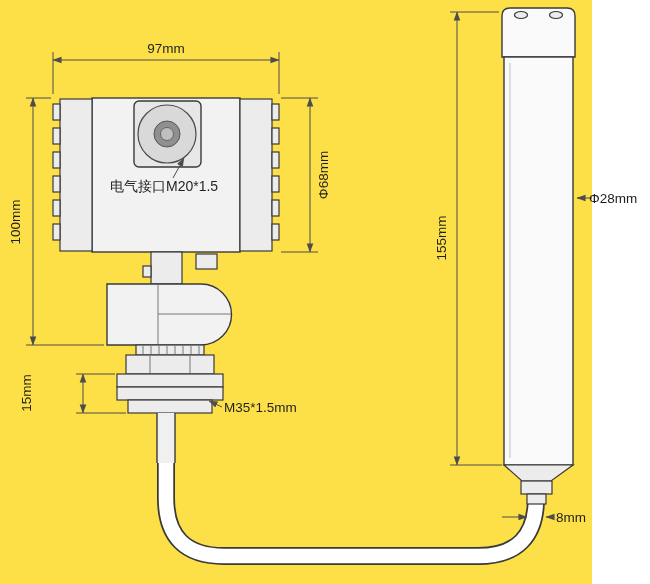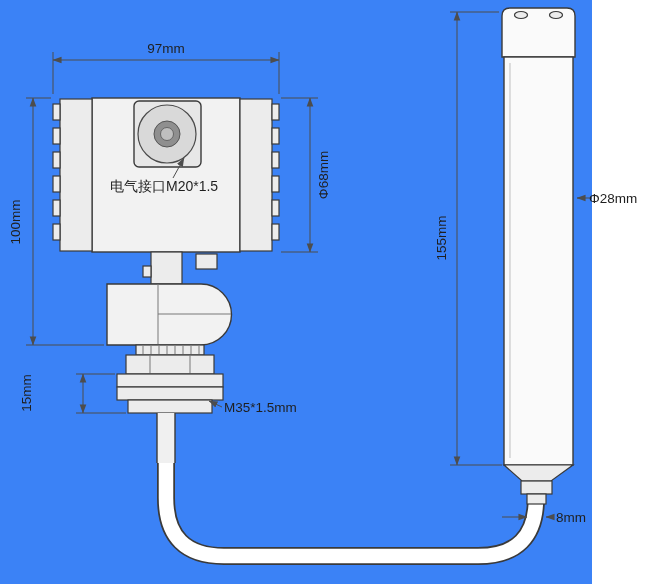--- a/index.html
+++ b/index.html
@@ -7,21 +7,21 @@
     padding: 0;
     background: #ffffff;
     width: 650px;
     height: 584px;
     overflow: hidden;
   }
   .stage {
     position: relative;
     width: 592px;
     height: 584px;
-    background: #3b82f6;
+    background: #fde047;
   }
   svg { display: block; }
   text {
     font-family: "Liberation Sans", sans-serif;
     fill: #1f1f1f;
     font-size: 13.5px;
   }
   .cjk { font-size: 14px; }
   .part   { stroke: #3a3a3a; stroke-width: 1.4; fill: #f2f2f2; }
   .plight { stroke: #3a3a3a; stroke-width: 1.4; fill: #fafafa; }

